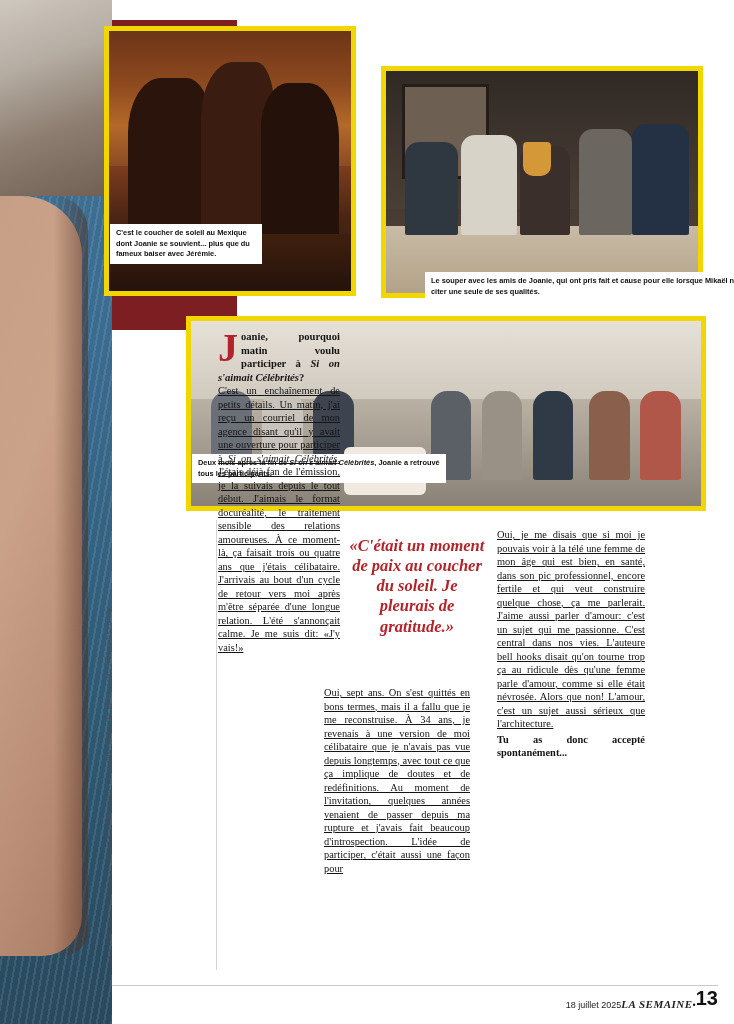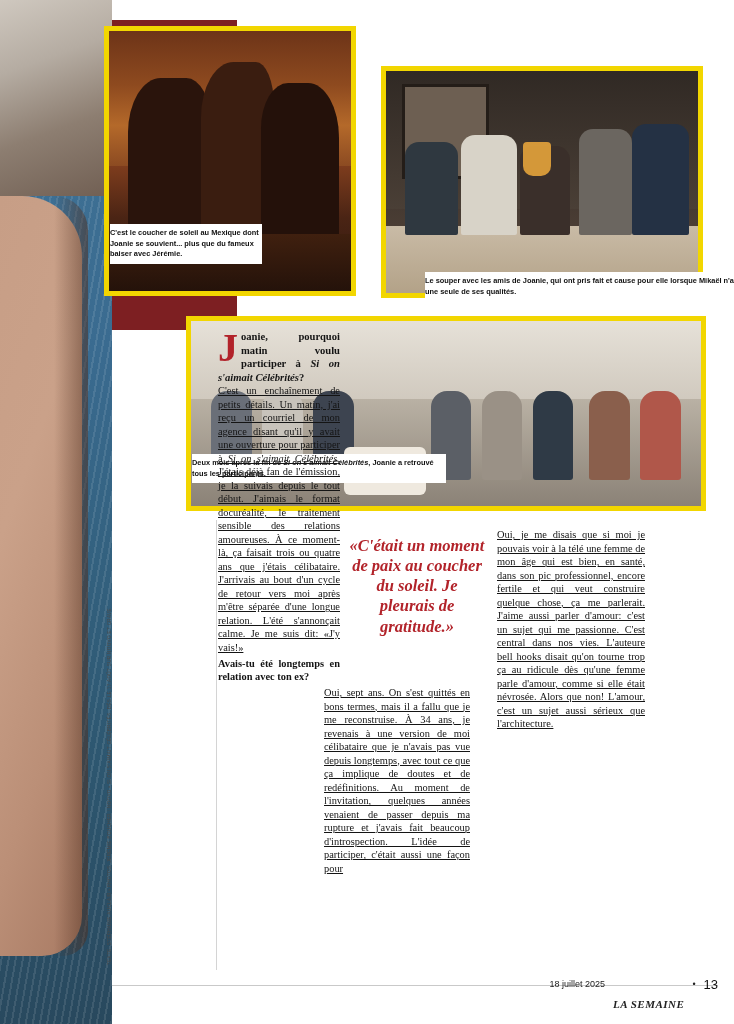--- a/index.html
+++ b/index.html
@@ -183,21 +183,21 @@
 
   
   .caption {
     position: absolute;
     background: #ffffff;
     color: #111111;
     font-family: "Liberation Sans", sans-serif;
     font-weight: bold;
     font-size: 7.4px;
     line-height: 1.42;
-    padding: 4px 0;
+    padding: 4px 6px;
     box-sizing: border-box;
   }
   .cap-horses { left: 110px; top: 224px; width: 152px; }
   .cap-dinner { left: 387px; top: 272px; width: 374px; margin-left: 38px; }
   .cap-group  { left: 192px; top: 454px; width: 254px; }
 
   
   .col {
     position: absolute;
     font-family: "Liberation Serif", serif;
@@ -253,37 +253,37 @@
 
   
   .footer-rule {
     position: absolute;
     left: 112px; right: 16px; bottom: 38px;
     height: 1px; background: #c9c9c9;
   }
   .footer {
     position: absolute;
     right: 16px; bottom: 14px;
-    display: flex; align-items: center; gap: 8px;
+    display: flex; align-items: flex-end; 
     font-family: "Liberation Sans", sans-serif;
     font-size: 9px; color: #222;
   }
   .footer .dot { font-size: 9px; color: #222; }
   .brand {
     font-family: "Liberation Serif", serif;
     font-style: italic;
     font-weight: bold;
     font-size: 11px;
     letter-spacing: 0.5px;
     margin-top: 40px;
   }
   .pagenum {
     font-family: "Liberation Sans", sans-serif;
-    font-weight: normal;
-    font-size: 13px;
+    font-weight: bold;
+    font-size: 20px;
     color: #111;
   }
   .thin-left-rule {
     position: absolute;
     left: 216px; top: 520px; width: 1px; height: 450px;
     background: #d4d4d4;
   }
 </style>
 </head>
 <body>
@@ -337,31 +337,31 @@
 </div>
 <div class="caption cap-group"><span>Deux mois après la fin de </span><em class="it">Si on s'aimait Célébrités</em><span>, Joanie a retrouvé tous les participants.</span></div>
 
 <div class="thin-left-rule"></div>
 
 <div class="col col-left">
   <p class="q-lead drop-para">
     <span class="dropcap">J</span><span>oanie, pourquoi matin voulu participer à </span><em class="it">Si on s'aimait Célébrités</em><span>?</span>
   </p>
   <p class="para"><span>C'est un enchaînement de petits détails. Un matin, j'ai reçu un courriel de mon agence disant qu'il y avait une ouverture pour participer à </span><em class="it">Si on s'aimait Célébrités</em><span>. J'étais déjà fan de l'émission, je la suivais depuis le tout début. J'aimais le format docuréalité, le traitement sensible des relations amoureuses. À ce moment-là, ça faisait trois ou quatre ans que j'étais célibataire. J'arrivais au bout d'un cycle de retour vers moi après m'être séparée d'une longue relation. L'été s'annonçait calme. Je me suis dit: «J'y vais!»</span></p>
-  <span class="bold-q">Avais-tu été longtemps en relation avec ton ex?</span>
 </div>
 
 <div class="pullquote">«C'était un moment de paix au coucher du soleil. Je pleurais de gratitude.»</div>
 
 <div class="col col-mid">
   <p class="para">Oui, sept ans. On s'est quittés en bons termes, mais il a fallu que je me reconstruise. À 34 ans, je revenais à une version de moi célibataire que je n'avais pas vue depuis longtemps, avec tout ce que ça implique de doutes et de redéfinitions. Au moment de l'invitation, quelques années venaient de passer depuis ma rupture et j'avais fait beaucoup d'introspection. L'idée de participer, c'était aussi une façon pour</p>
 </div>
 
 <div class="col col-right">
   <p class="para">Oui, je me disais que si moi je pouvais voir à la télé une femme de mon âge qui est bien, en santé, dans son pic professionnel, encore fertile et qui veut construire quelque chose, ça me parlerait. J'aime aussi parler d'amour: c'est un sujet qui me passionne. C'est central dans nos vies. L'auteure bell hooks disait qu'on tourne trop ça au ridicule dès qu'une femme parle d'amour, comme si elle était névrosée. Alors que non! L'amour, c'est un sujet aussi sérieux que l'architecture.</p>
+  <span class="bold-q">Tu as donc accepté spontanément...</span>
 </div>
 
 <div class="footer-rule"></div>
 <div class="footer">
   <span>18 juillet 2025</span>
   <span class="brand">LA SEMAINE</span>
   <span class="dot">•</span>
   <span class="pagenum">13</span>
 </div>
 

